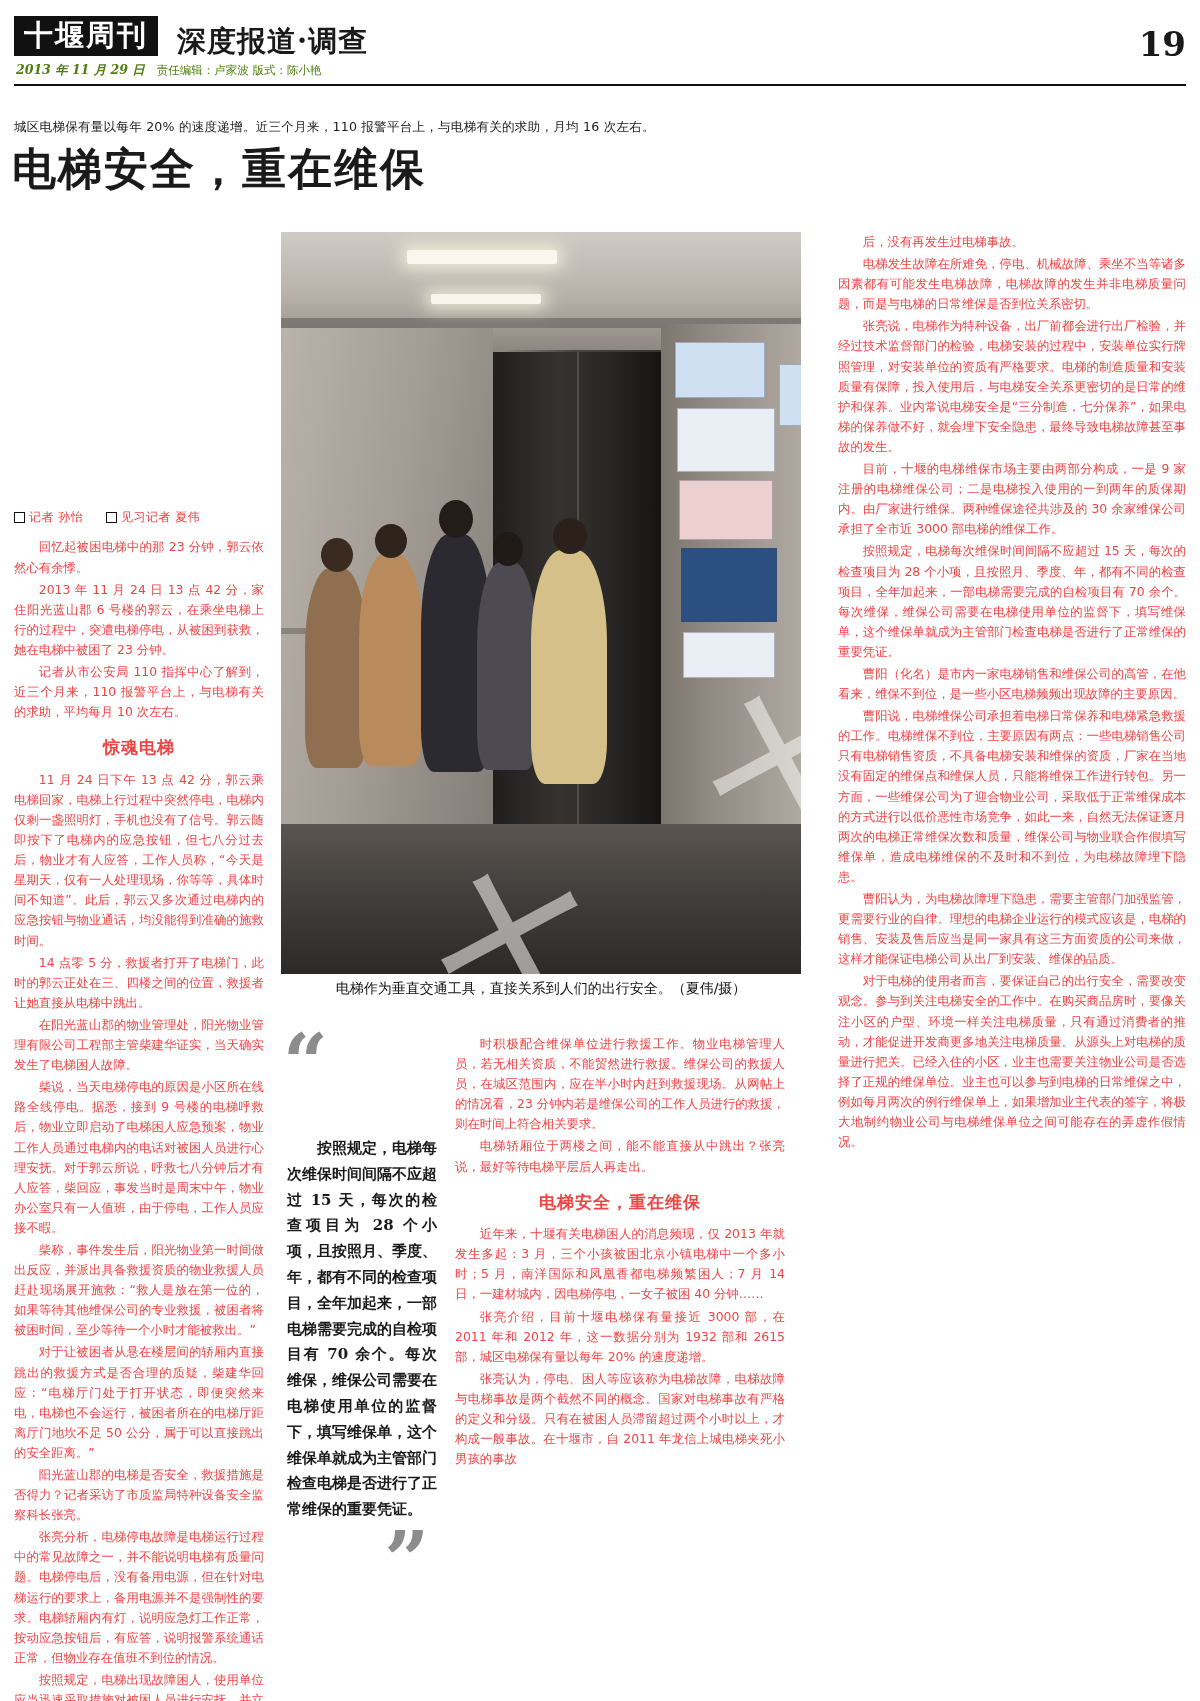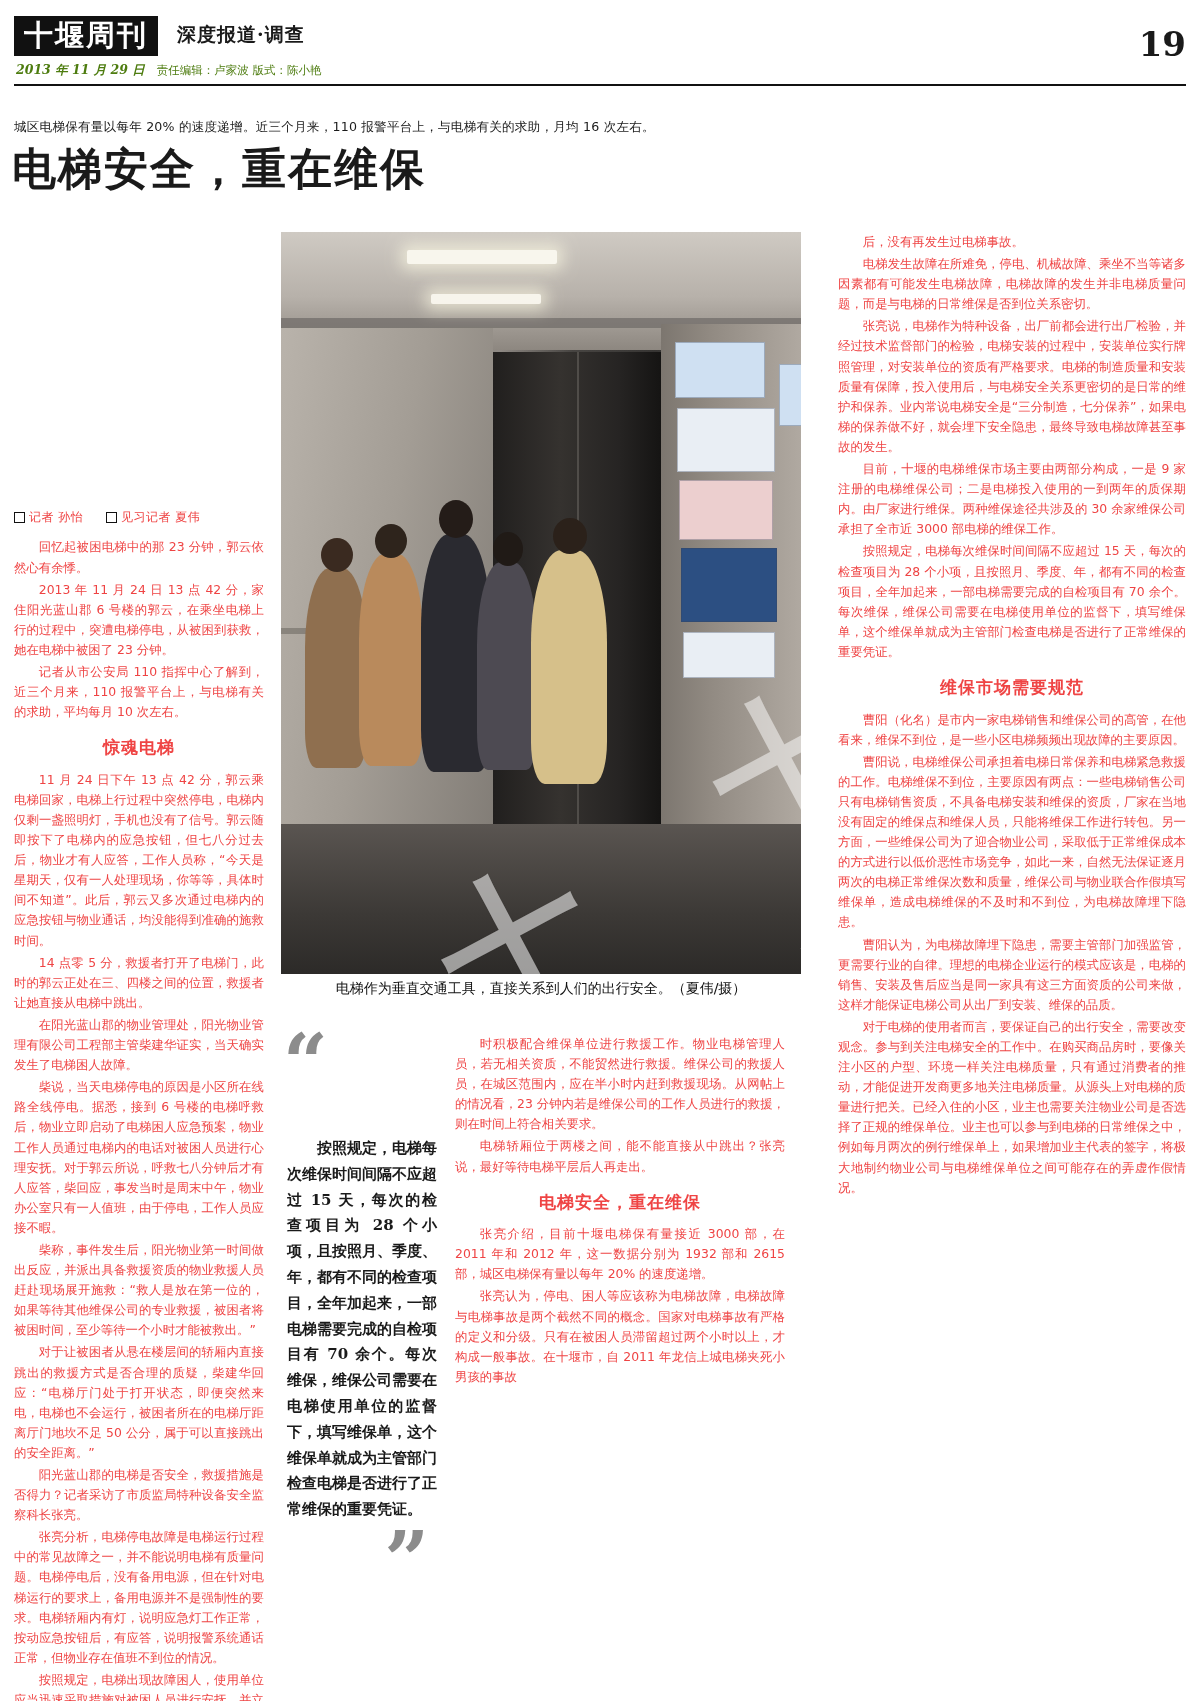--- a/index.html
+++ b/index.html
@@ -40,21 +40,21 @@
     font-size: 29px;
     letter-spacing: 2px;
     padding: 4px 10px 6px 10px;
     line-height: 1.05;
     vertical-align: top;
   }
   .masthead-section {
     display: inline-block;
     font-family: "DejaVu Serif", "Liberation Serif", serif;
     font-weight: bold;
-    font-size: 19px;
+    font-size: 29px;
     margin-left: 14px;
     vertical-align: top;
     padding-top: 6px;
     letter-spacing: 1px;
   }
   .masthead-meta {
     position: absolute;
     left: 2px;
     top: 46px;
     font-size: 12.5px;
@@ -357,42 +357,42 @@
       <span class="box"></span><span>见习记者</span>
       <span>夏伟</span>
     </div>
     <p>回忆起被困电梯中的那 23 分钟，郭云依然心有余悸。</p>
     <p>2013 年 11 月 24 日 13 点 42 分，家住阳光蓝山郡 6 号楼的郭云，在乘坐电梯上行的过程中，突遭电梯停电，从被困到获救，她在电梯中被困了 23 分钟。</p>
     <p>记者从市公安局 110 指挥中心了解到，近三个月来，110 报警平台上，与电梯有关的求助，平均每月 10 次左右。</p>
     <div class="subhead">惊魂电梯</div>
     <p>11 月 24 日下午 13 点 42 分，郭云乘电梯回家，电梯上行过程中突然停电，电梯内仅剩一盏照明灯，手机也没有了信号。郭云随即按下了电梯内的应急按钮，但七八分过去后，物业才有人应答，工作人员称，“今天是星期天，仅有一人处理现场，你等等，具体时间不知道”。此后，郭云又多次通过电梯内的应急按钮与物业通话，均没能得到准确的施救时间。</p>
     <p>14 点零 5 分，救援者打开了电梯门，此时的郭云正处在三、四楼之间的位置，救援者让她直接从电梯中跳出。</p>
     <p>在阳光蓝山郡的物业管理处，阳光物业管理有限公司工程部主管柴建华证实，当天确实发生了电梯困人故障。</p>
-    <p>柴说，当天电梯停电的原因是小区所在线路全线停电。据悉，接到 6 号楼的电梯呼救后，物业立即启动了电梯困人应急预案，物业工作人员通过电梯内的电话对被困人员进行心理安抚。对于郭云所说，呼救七八分钟后才有人应答，柴回应，事发当时是周末中午，物业办公室只有一人值班，由于停电，工作人员应接不暇。</p>
+    <p>柴说，当天电梯停电的原因是小区所在线路全线停电。据悉，接到 9 号楼的电梯呼救后，物业立即启动了电梯困人应急预案，物业工作人员通过电梯内的电话对被困人员进行心理安抚。对于郭云所说，呼救七八分钟后才有人应答，柴回应，事发当时是周末中午，物业办公室只有一人值班，由于停电，工作人员应接不暇。</p>
     <p>柴称，事件发生后，阳光物业第一时间做出反应，并派出具备救援资质的物业救援人员赶赴现场展开施救：“救人是放在第一位的，如果等待其他维保公司的专业救援，被困者将被困时间，至少等待一个小时才能被救出。”</p>
     <p>对于让被困者从悬在楼层间的轿厢内直接跳出的救援方式是否合理的质疑，柴建华回应：“电梯厅门处于打开状态，即便突然来电，电梯也不会运行，被困者所在的电梯厅距离厅门地坎不足 50 公分，属于可以直接跳出的安全距离。”</p>
     <p>阳光蓝山郡的电梯是否安全，救援措施是否得力？记者采访了市质监局特种设备安全监察科长张亮。</p>
     <p>张亮分析，电梯停电故障是电梯运行过程中的常见故障之一，并不能说明电梯有质量问题。电梯停电后，没有备用电源，但在针对电梯运行的要求上，备用电源并不是强制性的要求。电梯轿厢内有灯，说明应急灯工作正常，按动应急按钮后，有应答，说明报警系统通话正常，但物业存在值班不到位的情况。</p>
     <p>按照规定，电梯出现故障困人，使用单位应当迅速采取措施对被困人员进行安抚，并立即通知电梯维保单位开展救援，同</p>
   </div>
 
   <div class="col" id="col2">
     <p>时积极配合维保单位进行救援工作。物业电梯管理人员，若无相关资质，不能贸然进行救援。维保公司的救援人员，在城区范围内，应在半小时内赶到救援现场。从网帖上的情况看，23 分钟内若是维保公司的工作人员进行的救援，则在时间上符合相关要求。</p>
     <p>电梯轿厢位于两楼之间，能不能直接从中跳出？张亮说，最好等待电梯平层后人再走出。</p>
     <div class="subhead">电梯安全，重在维保</div>
+    <p>近年来，十堰有关电梯困人的消息频现，仅 2013 年就发生多起：3 月，三个小孩被困北京小镇电梯中一个多小时；5 月，南洋国际和凤凰香都电梯频繁困人；7 月 14 日，一建材城内，因电梯停电，一女子被困 40 分钟……</p>
     <p>张亮介绍，目前十堰电梯保有量接近 3000 部，在 2011 年和 2012 年，这一数据分别为 1932 部和 2615 部，城区电梯保有量以每年 20% 的速度递增。</p>
     <p>张亮认为，停电、困人等应该称为电梯故障，电梯故障与电梯事故是两个截然不同的概念。国家对电梯事故有严格的定义和分级。只有在被困人员滞留超过两个小时以上，才构成一般事故。在十堰市，自 2011 年龙信上城电梯夹死小男孩的事故</p>
   </div>
 
   <div class="col" id="col3">
     <p>后，没有再发生过电梯事故。</p>
     <p>电梯发生故障在所难免，停电、机械故障、乘坐不当等诸多因素都有可能发生电梯故障，电梯故障的发生并非电梯质量问题，而是与电梯的日常维保是否到位关系密切。</p>
     <p>张亮说，电梯作为特种设备，出厂前都会进行出厂检验，并经过技术监督部门的检验，电梯安装的过程中，安装单位实行牌照管理，对安装单位的资质有严格要求。电梯的制造质量和安装质量有保障，投入使用后，与电梯安全关系更密切的是日常的维护和保养。业内常说电梯安全是“三分制造，七分保养”，如果电梯的保养做不好，就会埋下安全隐患，最终导致电梯故障甚至事故的发生。</p>
     <p>目前，十堰的电梯维保市场主要由两部分构成，一是 9 家注册的电梯维保公司；二是电梯投入使用的一到两年的质保期内。由厂家进行维保。两种维保途径共涉及的 30 余家维保公司承担了全市近 3000 部电梯的维保工作。</p>
     <p>按照规定，电梯每次维保时间间隔不应超过 15 天，每次的检查项目为 28 个小项，且按照月、季度、年，都有不同的检查项目，全年加起来，一部电梯需要完成的自检项目有 70 余个。每次维保，维保公司需要在电梯使用单位的监督下，填写维保单，这个维保单就成为主管部门检查电梯是否进行了正常维保的重要凭证。</p>
-    <div class="subhead">维保市场需要规范</div>
     <p>曹阳（化名）是市内一家电梯销售和维保公司的高管，在他看来，维保不到位，是一些小区电梯频频出现故障的主要原因。</p>
     <p>曹阳说，电梯维保公司承担着电梯日常保养和电梯紧急救援的工作。电梯维保不到位，主要原因有两点：一些电梯销售公司只有电梯销售资质，不具备电梯安装和维保的资质，厂家在当地没有固定的维保点和维保人员，只能将维保工作进行转包。另一方面，一些维保公司为了迎合物业公司，采取低于正常维保成本的方式进行以低价恶性市场竞争，如此一来，自然无法保证逐月两次的电梯正常维保次数和质量，维保公司与物业联合作假填写维保单，造成电梯维保的不及时和不到位，为电梯故障埋下隐患。</p>
     <p>曹阳认为，为电梯故障埋下隐患，需要主管部门加强监管，更需要行业的自律。理想的电梯企业运行的模式应该是，电梯的销售、安装及售后应当是同一家具有这三方面资质的公司来做，这样才能保证电梯公司从出厂到安装、维保的品质。</p>
     <p>对于电梯的使用者而言，要保证自己的出行安全，需要改变观念。参与到关注电梯安全的工作中。在购买商品房时，要像关注小区的户型、环境一样关注电梯质量，只有通过消费者的推动，才能促进开发商更多地关注电梯质量。从源头上对电梯的质量进行把关。已经入住的小区，业主也需要关注物业公司是否选择了正规的维保单位。业主也可以参与到电梯的日常维保之中，例如每月两次的例行维保单上，如果增加业主代表的签字，将极大地制约物业公司与电梯维保单位之间可能存在的弄虚作假情况。</p>
   </div>
 
 </div>
 
 </body></html>

